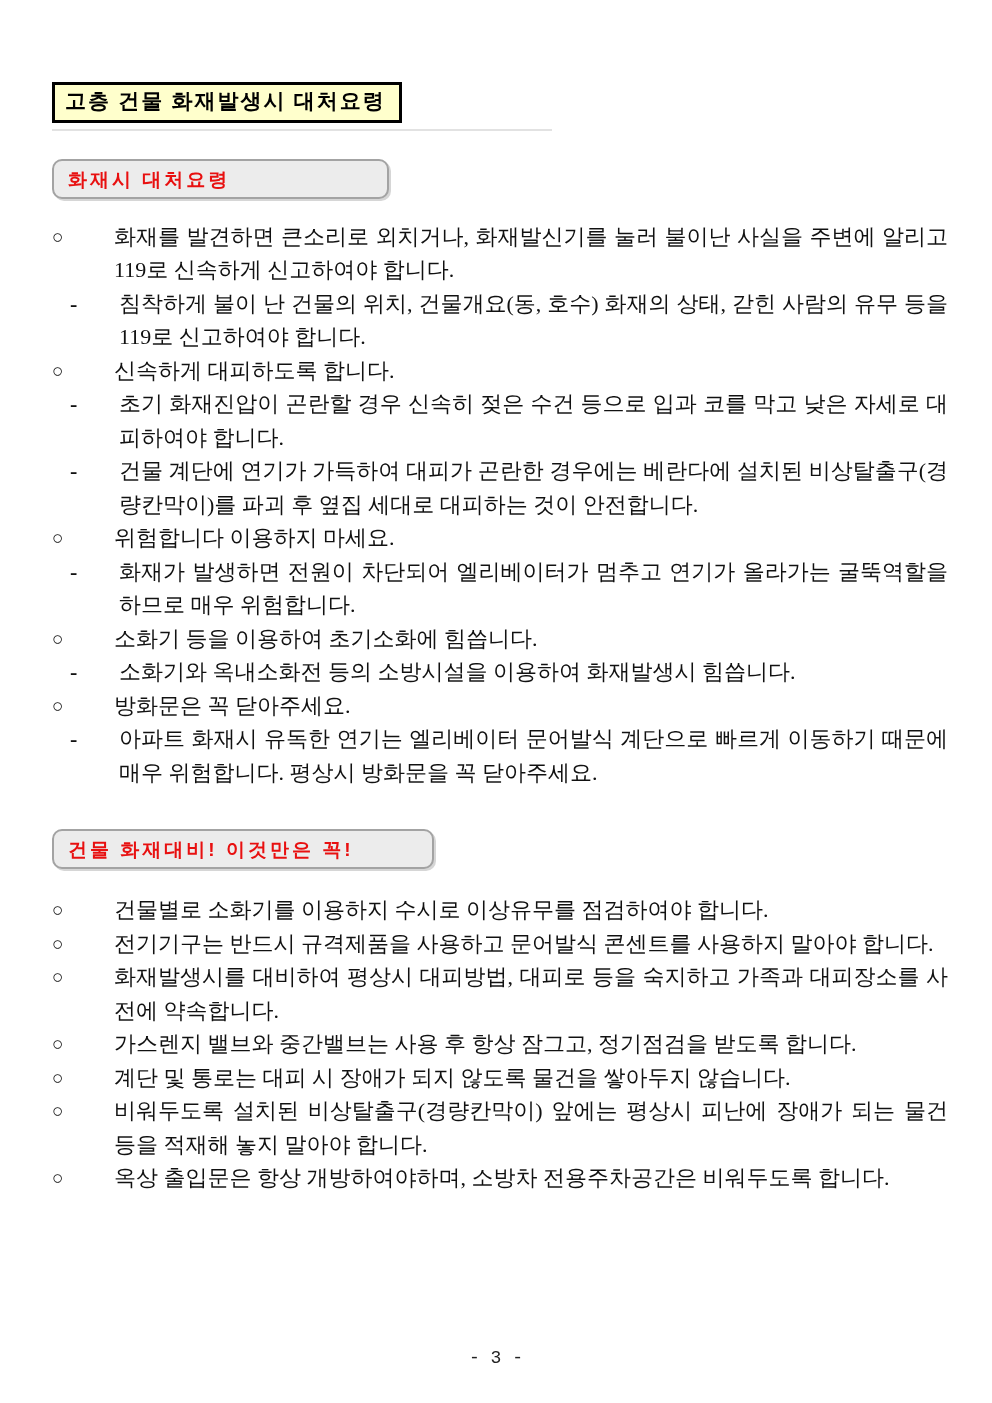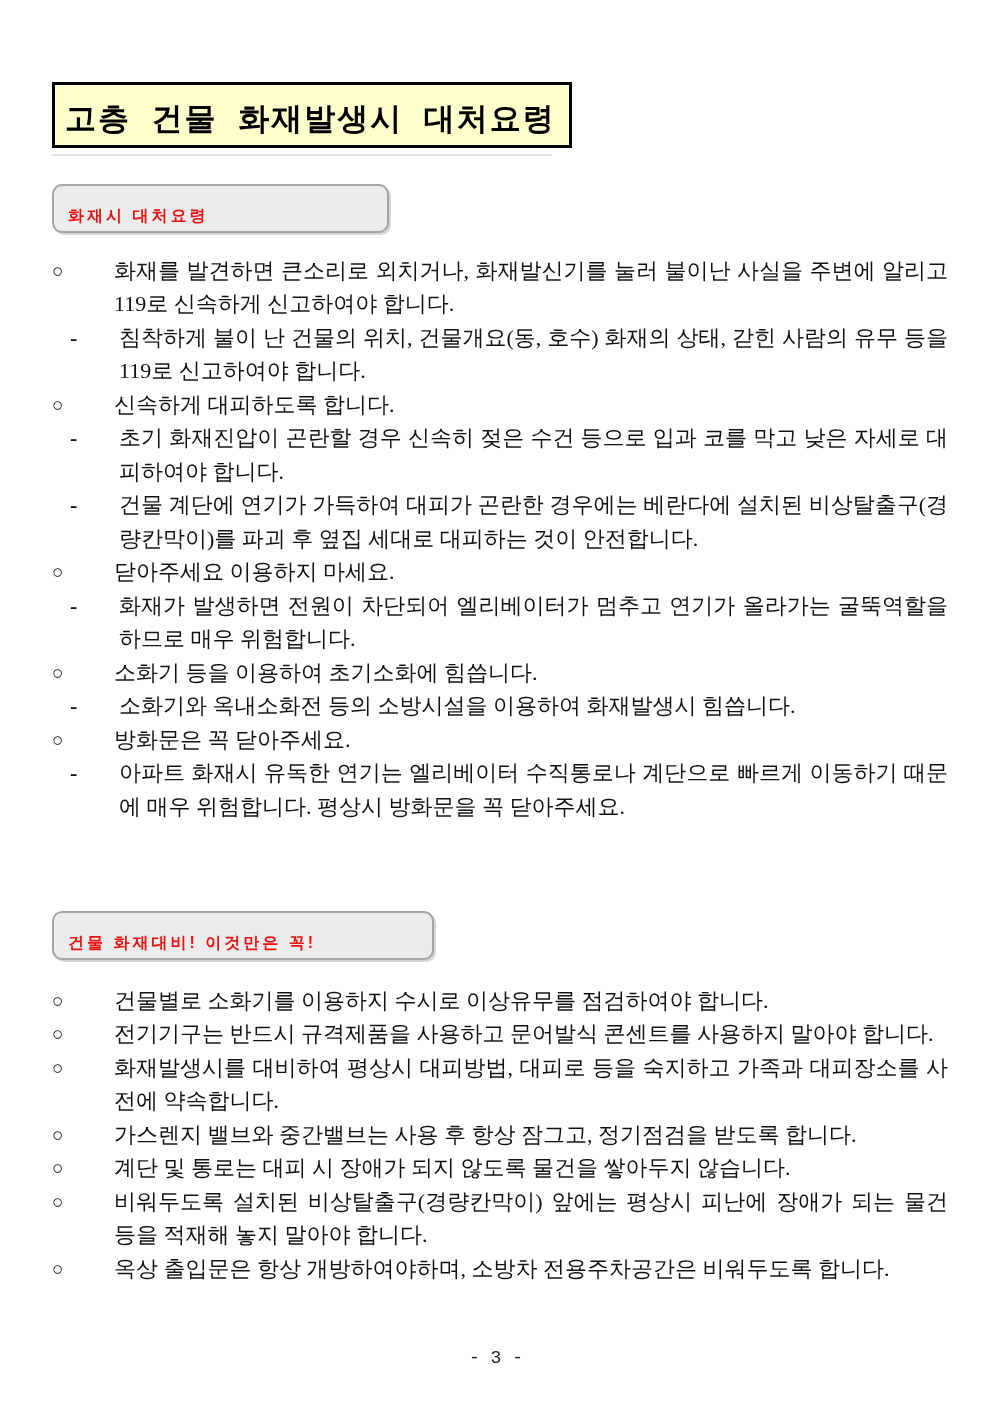--- a/index.html
+++ b/index.html
@@ -21,24 +21,24 @@
     padding: 82px 44px 0 52px;
     position: relative;
     overflow: hidden;
   }
 
   
   .title-box {
     display: inline-block;
     background: var(--title-bg, #ffffcc);
     border: 3px solid #000000;
-    padding: 19px 13px 7px 10px;
-    font-family: Liberation Mono, monospace;
+    padding: 5px 13px 7px 10px;
+    font-family: Liberation Serif, serif;
     font-weight: bold;
-    font-size: 31px;
+    font-size: 21px;
     letter-spacing: 2px;
     color: #000000;
     line-height: 1.1;
   }
   .title-underline {
     width: 500px;
     height: 2px;
     background: #e2e2e2;
     margin: 6px 0 0 0;
   }
@@ -47,29 +47,29 @@
   .sec-head {
     display: inline-block;
     box-sizing: border-box;
     background: var(--heading-bg, #ececec);
     border: 2px solid #a3a3a3;
     border-radius: 10px;
     box-shadow: 2px 2px 0 #d6d6d6;
     color: var(--accent-red, #e81010);
     font-family: "Liberation Sans", "DejaVu Sans", sans-serif;
     font-weight: bold;
-    font-size: 16px;
+    font-size: 19px;
     letter-spacing: 3px;
-    padding: 21px 14px 6px 14px;
+    padding: 9px 14px 6px 14px;
     line-height: 1.1;
   }
   .section-1 { margin-top: 28px; }
   .section-1 .sec-head { min-width: 337px; }
   .section-2 { margin-top: 40px; }
-  .section-2 .sec-head { min-width: 382px; margin-top: 48px; }
+  .section-2 .sec-head { min-width: 382px; }
 
   
   .items {
     margin-top: 21px;
     font-size: 22px;
     line-height: 33.5px;
   }
   .section-2 .items { margin-top: 24px; }
   .item {
     display: flex;
@@ -126,41 +126,41 @@
         <div class="item lvl2">
           <span class="marker">-</span>
           <span class="txt">초기 화재진압이 곤란할 경우 신속히 젖은 수건 등으로 입과 코를 막고 낮은 자세로 대피하여야 합니다.</span>
         </div>
         <div class="item lvl2">
           <span class="marker">-</span>
           <span class="txt">건물 계단에 연기가 가득하여 대피가 곤란한 경우에는 베란다에 설치된 비상탈출구(경량칸막이)를 파괴 후 옆집 세대로 대피하는 것이 안전합니다.</span>
         </div>
         <div class="item lvl1">
           <span class="marker">○</span>
-          <span class="txt">닫아주세요 이용하지 마세요.</span>
+          <span class="txt">위험합니다 이용하지 마세요.</span>
         </div>
         <div class="item lvl2">
           <span class="marker">-</span>
           <span class="txt">화재가 발생하면 전원이 차단되어 엘리베이터가 멈추고 연기가 올라가는 굴뚝역할을 하므로 매우 위험합니다.</span>
         </div>
         <div class="item lvl1">
           <span class="marker">○</span>
           <span class="txt">소화기 등을 이용하여 초기소화에 힘씁니다.</span>
         </div>
         <div class="item lvl2">
           <span class="marker">-</span>
           <span class="txt">소화기와 옥내소화전 등의 소방시설을 이용하여 화재발생시 힘씁니다.</span>
         </div>
         <div class="item lvl1">
           <span class="marker">○</span>
           <span class="txt">방화문은 꼭 닫아주세요.</span>
         </div>
         <div class="item lvl2">
           <span class="marker">-</span>
-          <span class="txt">아파트 화재시 유독한 연기는 엘리베이터 수직통로나 계단으로 빠르게 이동하기 때문에 매우 위험합니다. 평상시 방화문을 꼭 닫아주세요.</span>
+          <span class="txt">아파트 화재시 유독한 연기는 엘리베이터 문어발식 계단으로 빠르게 이동하기 때문에 매우 위험합니다. 평상시 방화문을 꼭 닫아주세요.</span>
         </div>
       </div>
   </section>
 
   <section class="section-2">
     <div class="sec-head">건물 화재대비! 이것만은 꼭!</div>
     <div class="items">
         <div class="item lvl1">
           <span class="marker">○</span>
           <span class="txt">건물별로 소화기를 이용하지 수시로 이상유무를 점검하여야 합니다.</span>

